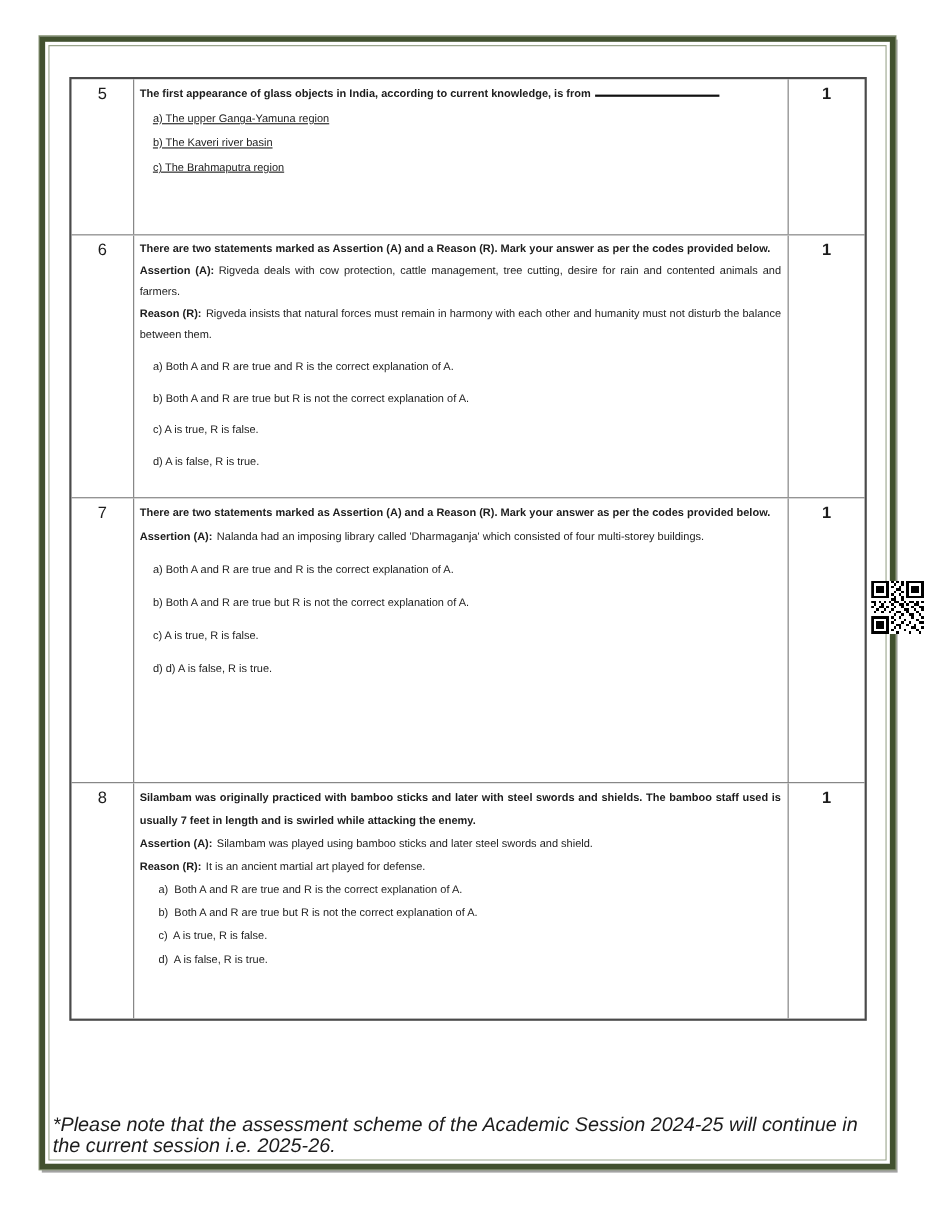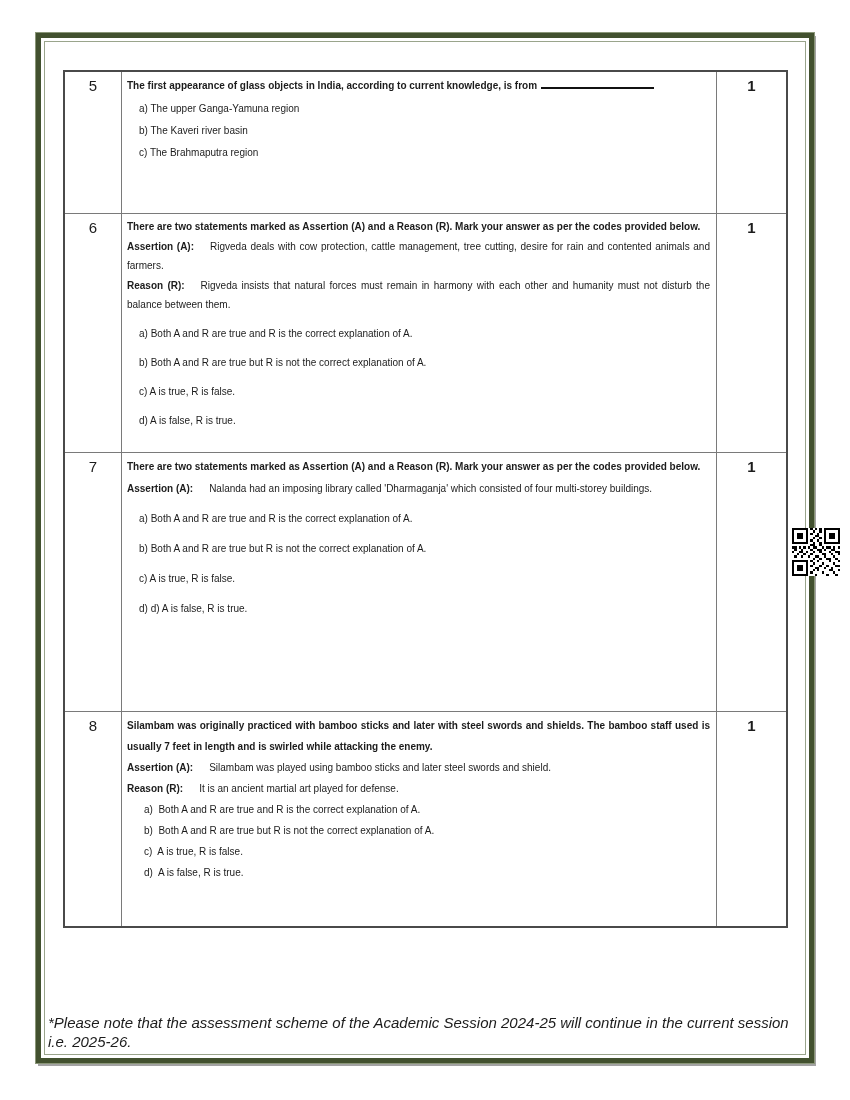--- a/index.html
+++ b/index.html
@@ -29,38 +29,38 @@
   .cell-q{
     flex:1;box-sizing:border-box;border-right:1px solid #7a7a7a;
     padding:3px 6px 0 5px;font-size:10px;
   }
   .cell-marks{
     width:69px;flex:0 0 69px;box-sizing:border-box;text-align:center;
     padding-top:5px;font-size:15px;font-weight:bold;
   }
   .stem{font-weight:bold;text-align:justify;margin:0;}
   .para{margin:0;text-align:justify;}
-  .b{font-weight:bold;margin-right:16px;}
+  .b{font-weight:bold;margin-right:4px;}
   .lh22{line-height:22px;}
   .lh215{line-height:21.5px;}
   .lh21{line-height:21px;}
   .lh195{line-height:19.5px;}
   .opt{white-space:pre-wrap;line-height:21px;}
-  .opts-q5 .opt{padding-left:12px;line-height:22px;margin-top:0;}
+  .opts-q5 .opt{padding-left:12px;line-height:22px;margin-top:0;text-decoration:underline;}
   .opts-q5{margin-top:1px;}
   .opts-q6 .opt{padding-left:12px;margin-top:8px;}
   .opts-q7 .opt{padding-left:12px;margin-top:9px;}
   .opts-q8 .opt{padding-left:17px;margin-top:0;}
   .answer-blank{
     display:inline-block;width:113px;height:2px;background:#111;
     vertical-align:baseline;margin-left:4px;
   }
   .footnote{
     position:absolute;left:48px;top:1013px;width:758px;
-    font-size:15px;font-style:italic;line-height:19px;
+    font-size:18px;font-style:italic;line-height:19px;
   }
   .qr{position:absolute;left:792px;top:527px;width:48px;height:50px;}
 </style>
 </head>
 <body>
 
 <div class="page-frame"></div>
 
 <div class="qtable">
 

